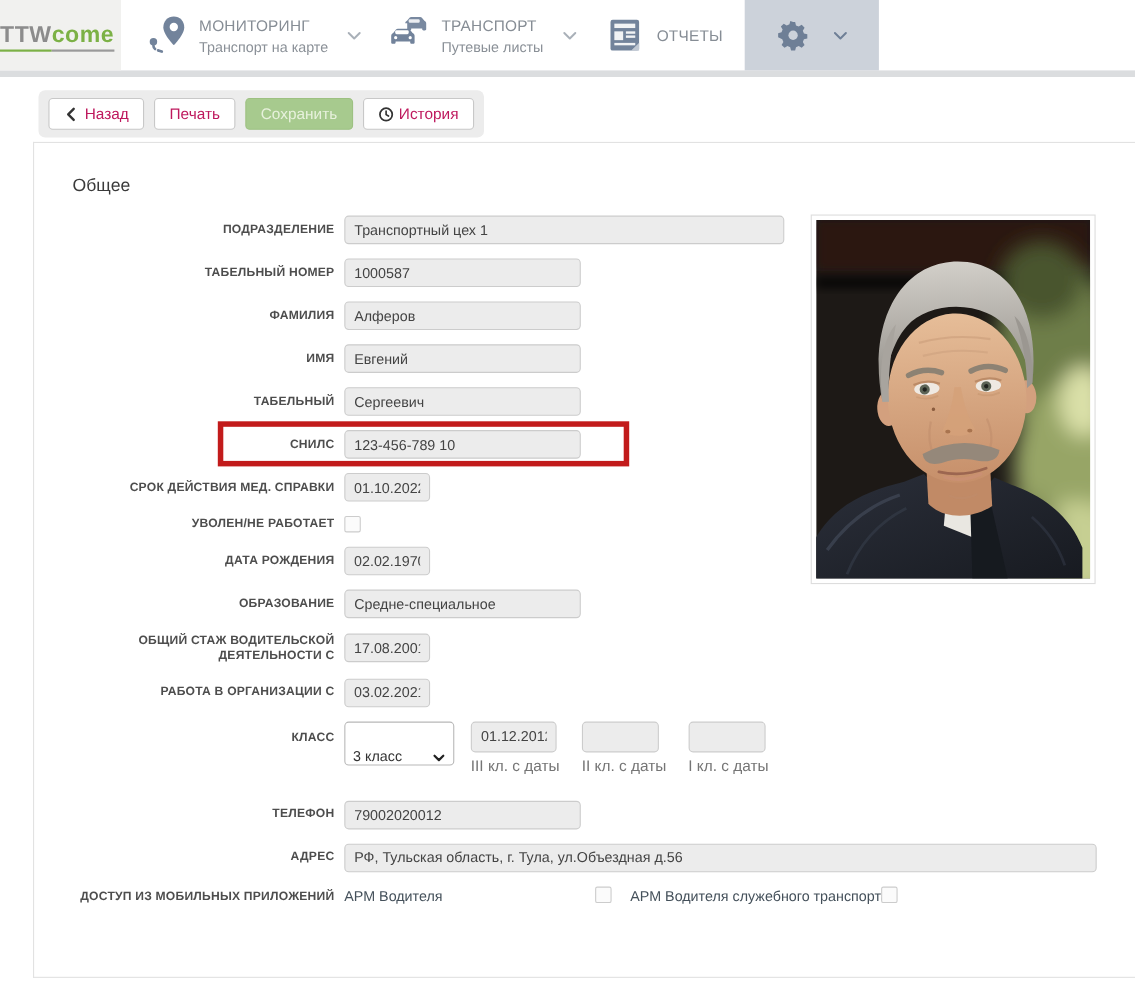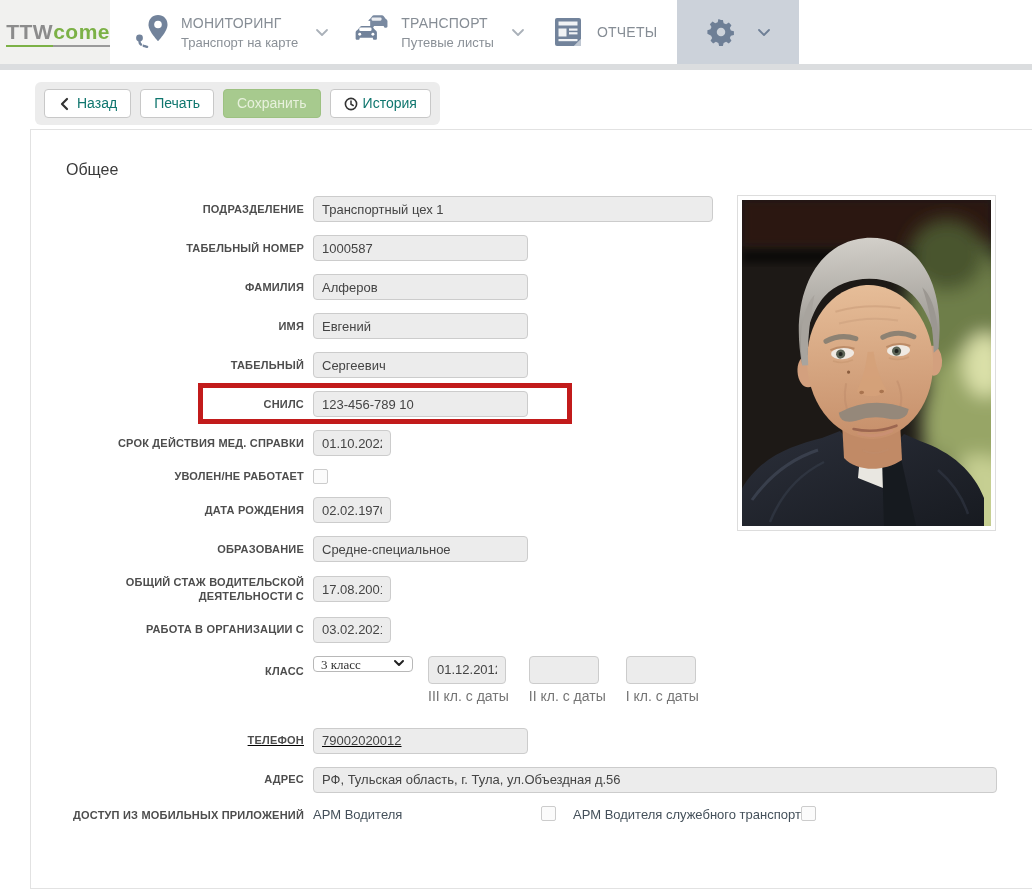--- a/index.html
+++ b/index.html
@@ -5,21 +5,21 @@
   * { box-sizing: border-box; margin: 0; padding: 0; }
   html,body { width:1032px; height:895px; }
   body {
     font-family: "Liberation Sans", sans-serif;
     background: #ffffff;
     overflow: hidden;
     position: relative;
   }
   
   .header { height:64px; background:#fff; display:flex; align-items:stretch; }
-  .logo-box { width:110px; background:#f1f1ef; display:flex; align-items:center; justify-content:flex-end; }
+  .logo-box { width:110px; background:#f1f1ef; display:flex; align-items:center; justify-content:flex-start; }
   .logo { font-size:21px; font-weight:bold; letter-spacing:0.5px; cursor:pointer; }
   .logo .p1 { color:#8c8c8c; border-bottom:2px solid #7cb146; padding-bottom:2px; }
   .logo .p2 { color:#7cb146; border-bottom:2px solid #9a9a9a; padding-bottom:2px; }
   .menu-item { display:flex; align-items:center; margin-left:22px; cursor:pointer; }
   .menu-icon { width:40px; height:40px; color:#72839b; flex:none; }
   .menu-icon svg { width:100%; height:100%; }
   .menu-text { margin-left:9px; }
   .menu-title { font-size:14px; color:#868d95; letter-spacing:0.2px; }
   .menu-sub { font-size:13px; color:#8a9097; margin-top:4px; }
   .menu-chevron { margin-left:16px; color:#aab1b9; width:16px; height:16px; }
@@ -28,21 +28,21 @@
   .gear-icon { width:34px; height:34px; color:#6e7f96; }
   .gear-icon svg { width:100%; height:100%; }
   .gear-chevron { color:#6e7f96; width:16px; height:16px; }
   .gear-chevron svg { width:16px; height:16px; }
   .header-strip { height:6px; background:#dbdddf; }
 
   
   .toolbar-row { position:relative; height:42px; margin-top:12px; }
   .toolbar { position:absolute; left:35px; top:0; background:#ececec; border-radius:6px; padding:7px 9px; display:inline-flex; }
   .btn { display:inline-flex; align-items:center; gap:5px; background:#fff; border:1px solid #c8c8c8;
-         border-radius:4px; padding:5px 13px; font-size:14px; color:#0f766e; margin-right:9px; cursor:pointer;
+         border-radius:4px; padding:5px 13px; font-size:14px; color:#be185d; margin-right:9px; cursor:pointer;
          font-family:inherit; line-height:17px; }
   .btn:last-child { margin-right:0; }
   .btn .bicon { width:14px; height:14px; display:inline-block; color:#333; }
   .btn .bicon svg { width:14px; height:14px; display:block; }
   .btn-save { background:#a7ca8e; border-color:#9dc182; color:#e7f1dc; }
   .page-title { position:absolute; left:0; width:1032px; top:11px; text-align:center; font-size:16px; color:#333; }
 
   
   .card { position:relative; margin-left:30px; margin-top:5px; width:1002px; height:760px;
           background:#fff; border:1px solid #e2e2e2; border-right:none; }
@@ -55,29 +55,29 @@
                 color:#4d4d4d; margin-right:9px; line-height:1.3; letter-spacing:0.2px; }
   .inp { height:26px; background:#ececec; border:1px solid #cccccc; border-radius:4px; padding:0 8px;
          font-size:13px; color:#444; font-family:inherit; outline:none; }
   .w400 { width:400px; } .w215 { width:215px; } .w78 { width:78px; } .w684 { width:684px; }
   .snils-box { position:absolute; left:167px; top:-8px; width:374px; height:41px;
                border:5px solid #c21b1b; pointer-events:none; }
   .checkbox { width:15px; height:15px; border:1px solid #ccc; border-radius:2px; background:#fbfbfb;
               display:inline-block; cursor:pointer; flex:none; }
   .row-top { align-items:flex-start; }
   .row-top .form-label { margin-top:7px;text-align:right; }
-  .select { width:100px; height:16px; background:#fff; border:1px solid #b8b8b8; border-radius:4px;
-            display:flex; align-items:flex-start; justify-content:space-between; padding:0 7px;
-            font-size:13px; color:#333; cursor:pointer;font-family:Liberation Serif, serif; }
+  .select { width:100px; height:40px; background:#fff; border:1px solid #b8b8b8; border-radius:4px;
+            display:flex; align-items:flex-end; justify-content:space-between; padding:0 7px;
+            font-size:13px; color:#333; cursor:pointer; }
   .select .sel-chev { width:12px; height:12px; color:#222; }
   .select .sel-chev svg { width:12px; height:12px; }
   .date-group { display:flex; flex-direction:column; }
   .caption { font-size:14px; color:#757575; margin-top:4px; }
   .gap15 { margin-left:15px; } .gap20 { margin-left:20px; }
-  .mt24 { margin-top:24px;text-decoration:underline; } .mt14 { margin-top:14px; }
+  .mt24 { margin-top:24px; } .mt14 { margin-top:14px; }
   .arm-col { display:flex; flex-direction:row; }
   .arm-option { position:relative; width:260px; margin-bottom:16px; font-size:13px; color:#44505a; padding-top:0px; }
   .arm-option .checkbox { position:absolute; left:228px; top:-1px; }
 
   
   .photo-frame { position:absolute; left:706px; top:65px; width:259px; height:336px;
                  background:#fff; border:1px solid #dddddd; padding:4px; }
   .photo-frame svg { display:block; width:249px; height:326px; }
 </style>
 </head>

